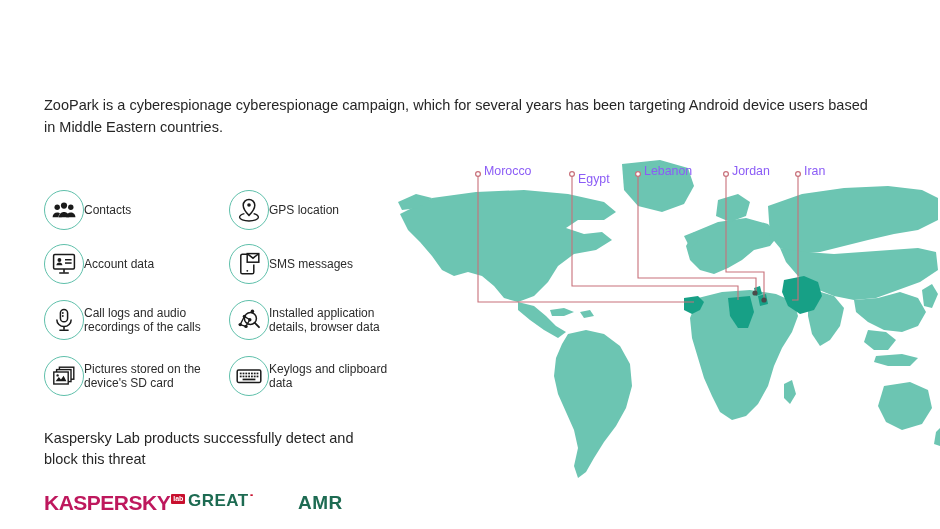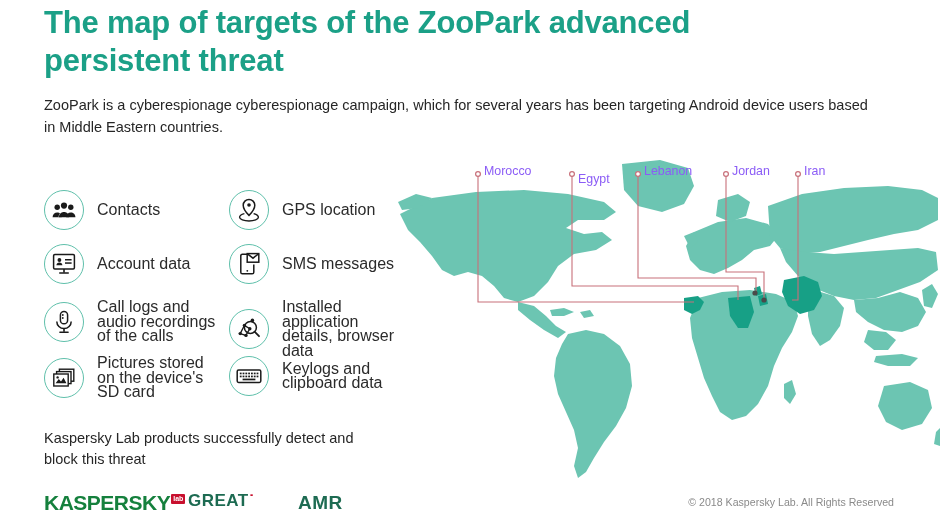--- a/index.html
+++ b/index.html
@@ -33,21 +33,21 @@
   .feat{
     position:absolute;display:flex;align-items:center;
   }
   .feat .ring{
     width:38px;height:38px;border-radius:50%;
     border:1.4px solid #5fc0ab;
     display:flex;align-items:center;justify-content:center;
     flex:0 0 38px;background:#fff;
   }
   .feat .ftext{
-    margin-left:13px;font-size:16px;line-height:14.5px;color:#2b2b2b;
+    font-size:12px;line-height:14.5px;color:#2b2b2b;
     max-width:128px;
   }
   .kl-note{
     position:absolute;left:44px;top:428px;width:320px;
     font-size:14.5px;line-height:21px;color:#262626;
   }
 
   
   .mapwrap{position:absolute;left:398px;top:150px;width:542px;height:330px;}
   .mapwrap svg{display:block;}
@@ -56,21 +56,21 @@
     position:absolute;font-size:12.4px;color:#8b5cf6;white-space:nowrap;
   }
 
   
   .footer{position:absolute;left:0;right:0;top:490px;height:39px;}
   .logo-k{
     position:absolute;left:44px;top:1px;
     font-size:21px;font-weight:bold;color:#1d6b52;
     letter-spacing:-0.5px;font-family:"Liberation Sans",sans-serif;
   }
-  .logo-k .ka{color:#15803d;}
+  .logo-k .ka{color:#be185d;}
   .lab-badge{
     display:inline-block;vertical-align:top;margin-left:1px;
     background:#c8102e;color:#fff;font-size:7px;font-weight:bold;
     line-height:8px;padding:1px 2px;border-radius:1px;
     letter-spacing:0;position:relative;top:3px;
   }
   .logo-great{
     position:absolute;left:188px;top:1px;
     font-size:17px;font-weight:bold;color:#1d6b52;letter-spacing:0.5px;
   }
@@ -82,21 +82,20 @@
   .copyright{
     position:absolute;right:46px;top:6px;
     font-size:10.6px;color:#8a8a8a;white-space:nowrap;
   }
 </style>
 </head>
 <body>
 
 <div class="page">
 
-  <div class="title">The map of targets of the ZooPark advanced persistent threat</div>
   <div class="subtitle">ZooPark is a cyberespionage cyberespionage campaign, which for several years has been targeting Android device users based in Middle Eastern countries.</div>
 
 
   <div class="features">
 
     <div class="feat" style="left:0px;top:0px;">
       <span class="ring">
         <svg width="24" height="18" viewBox="0 0 24 18">
           <g fill="#1a1a1a">
             <circle cx="5.2" cy="6.2" r="2.7"></circle>
@@ -313,16 +312,15 @@
     <span class="lbl" style="left:180px;top:22px;">Egypt</span>
     <span class="lbl" style="left:246px;top:14px;">Lebanon</span>
     <span class="lbl" style="left:334px;top:14px;">Jordan</span>
     <span class="lbl" style="left:406px;top:14px;">Iran</span>
   </div>
 
   <div class="footer">
     <div class="logo-k"><span class="ka">KASPERSKY</span><span class="lab-badge">lab</span></div>
     <div class="logo-great"><span>GREAT</span><span class="dot">˙</span></div>
     <div class="logo-amr">AMR</div>
-    <div class="copyright">© 2018  Kaspersky Lab. All Rights Reserved</div>
   </div>
 
 </div>
 
 </body></html>

